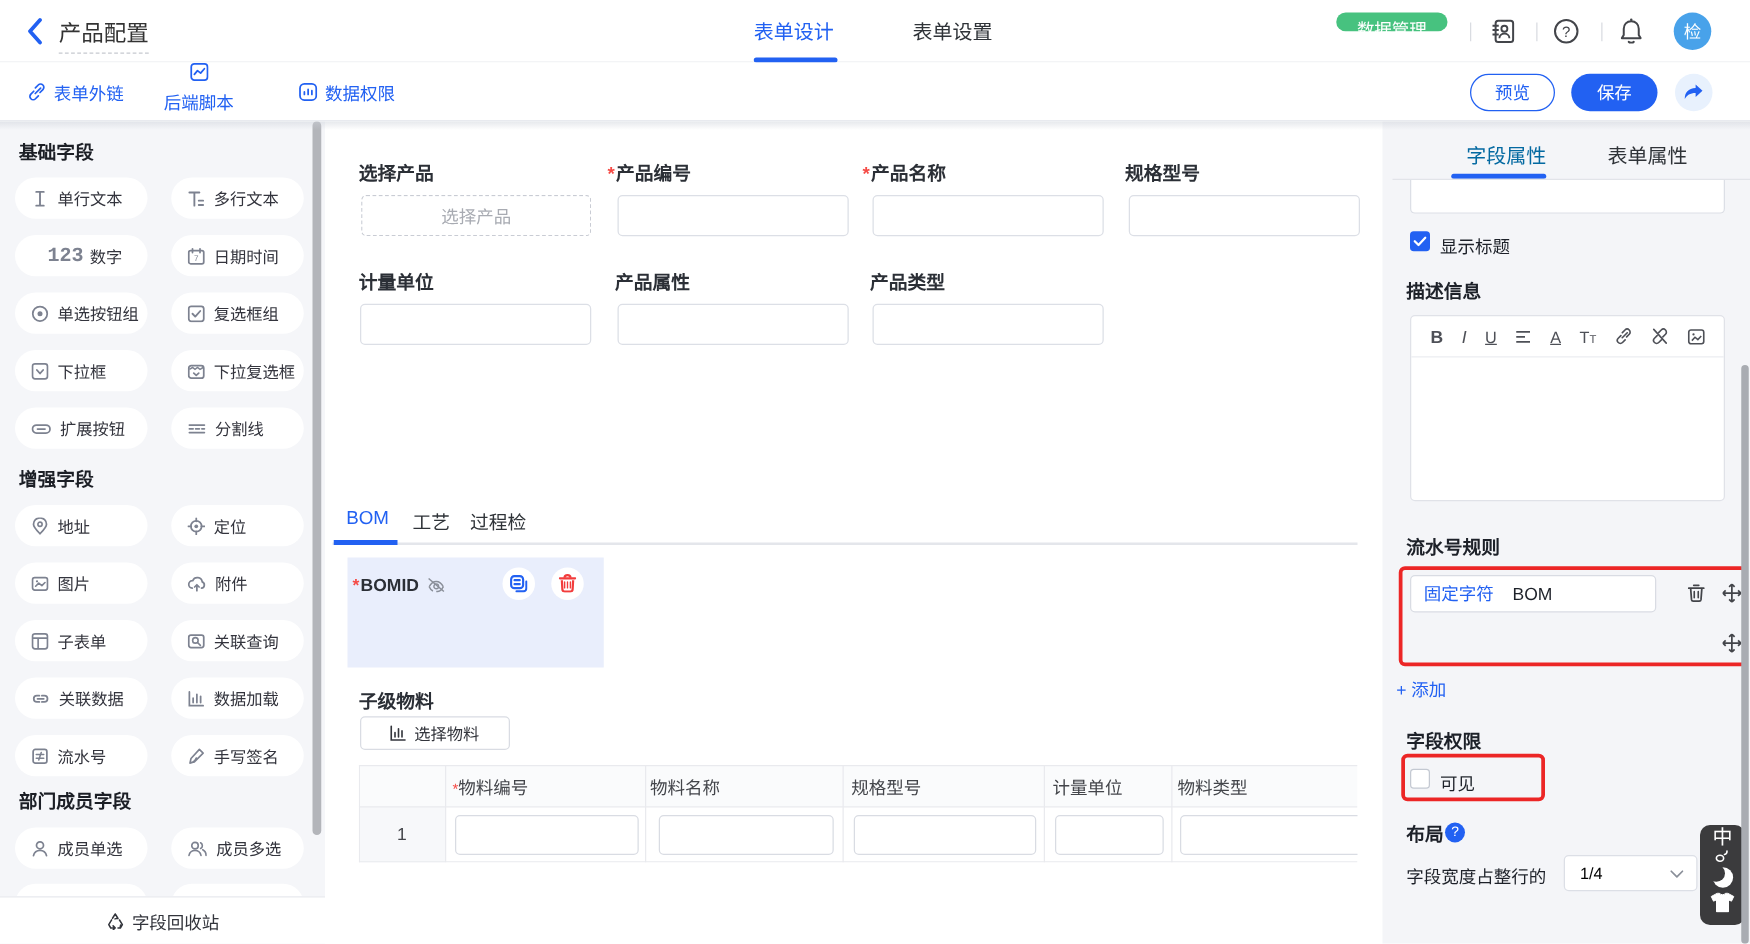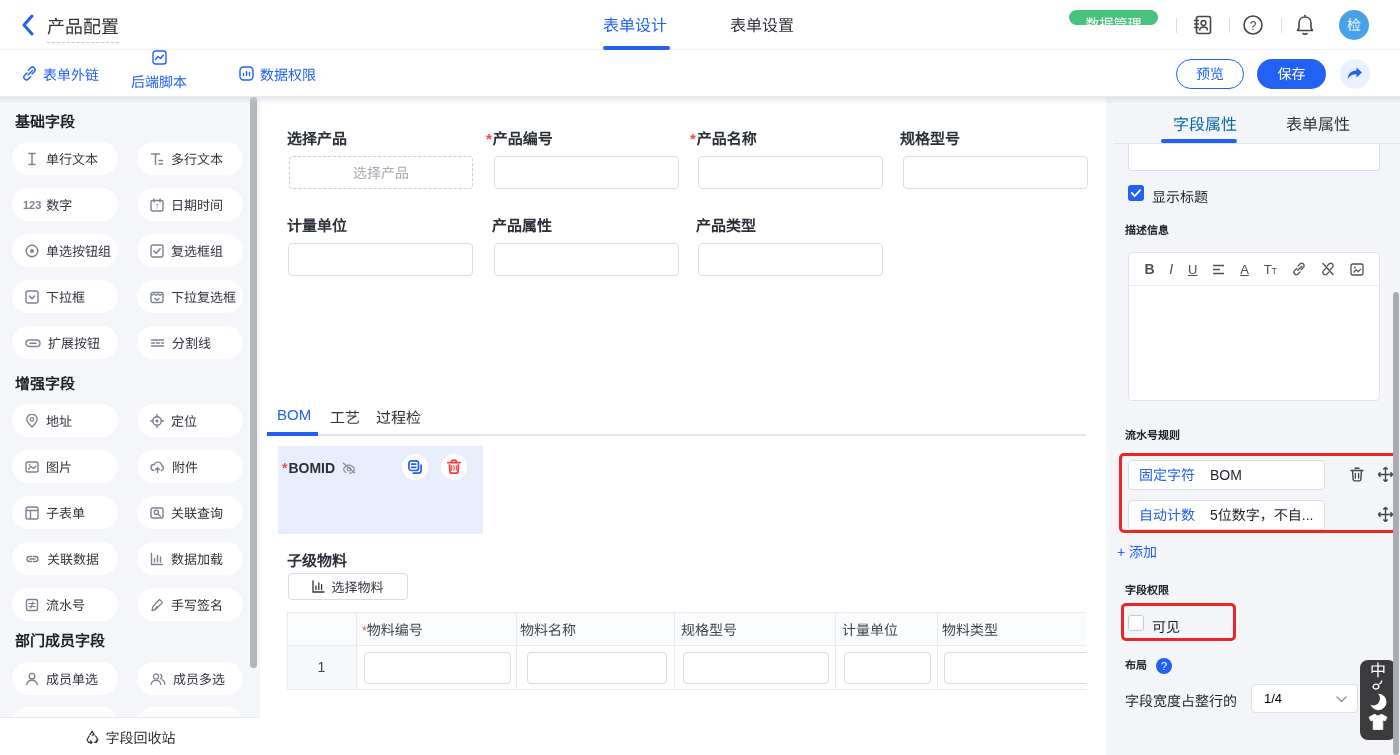--- a/index.html
+++ b/index.html
@@ -25,21 +25,21 @@
 #btn-preview { position:absolute; left:1176px; top:9px; width:68px; height:30px; border:1px solid #2261f2; border-radius:15px; color:#2261f2; background:#fff; font-size:14px; text-align:center; line-height:28px; }
 #btn-save { position:absolute; left:1257px; top:9px; width:69px; height:30px; background:#2261f2; border-radius:15px; color:#fff; font-size:14px; text-align:center; line-height:30px; }
 #btn-share { position:absolute; left:1340px; top:9px; width:30px; height:30px; background:#e8f1fd; border-radius:50%; display:flex; align-items:center; justify-content:center; }
 #topshade { position:absolute; left:0; top:97px; width:1400px; height:7px; background:linear-gradient(rgba(205,209,217,0.5), rgba(255,255,255,0)); z-index:10; }
 
 
 #lsb { position:absolute; left:0; top:97px; width:260px; height:658px; background:#f5f6f9; z-index:6; }
 #lsb h3 { position:absolute; left:15px; font-size:15px; font-weight:700; color:#1c1f26; }
 .pill { position:absolute; width:106px; height:33px; background:#fff; border-radius:17px; display:flex; align-items:center; color:#33343d; font-size:13px; }
 .pill svg { margin-left:13px; margin-right:7px; flex:none; }
-.pill .i123 { margin-left:11px; margin-right:5px; font-size:11px; font-weight:700; color:#7d8290; letter-spacing:0; }
+.pill .i123 { margin-left:26px; margin-right:5px; font-size:16px; font-weight:700; color:#7d8290; letter-spacing:0;font-family:Liberation Mono, monospace; }
 #lsb-thumb { position:absolute; left:250px; top:97px; width:7px; height:571px; background:#b3b5ba; border-radius:4px; z-index:7; }
 #lfoot { position:absolute; left:0; top:717px; width:260px; height:38px; background:#fff; border-top:1px solid #e8e9ee; z-index:8; display:flex; align-items:center; justify-content:center; gap:6px; font-size:14px; color:#33353c; }
 
 
 #canvas { position:absolute; left:260px; top:97px; width:846px; height:658px; background:#fff; }
 .flabel { position:absolute; font-size:15px; font-weight:700; color:#2b2f36; }
 .flabel .req { color:#f54a45; margin-right:1px; font-weight:700; }
 .finput { position:absolute; width:185px; height:33px; background:#fff; border:1px solid #dcdfe6; border-radius:4px; }
 .fdash { position:absolute; width:184px; height:33px; border:1px dashed #c9ccd4; border-radius:4px; color:#a8abb2; font-size:14px; text-align:center; line-height:32px; }
 .ctab { position:absolute; font-size:15px; color:#2f3338; }
@@ -47,21 +47,21 @@
 
 
 .tbrd { position:absolute; background:#e9eaee; }
 .thead-lbl { position:absolute; font-size:14px; color:#43454a; }
 .tinput { position:absolute; background:#fff; border:1px solid #d9dce3; border-radius:4px; }
 
 
 #rpanel { position:absolute; left:1106px; top:97px; width:294px; height:658px; background:#f4f5f8; z-index:6; }
 .rtab { position:absolute; font-size:16px; color:#2f3338; }
 .rtab.on { color:#0369a1; }
-#rpanel h4 { position:absolute; font-size:11px; font-weight:700; color:#1d2129; }
+#rpanel h4 { position:absolute; font-size:15px; font-weight:700; color:#1d2129; }
 .redbox { position:absolute; border:3.5px solid #ec2626; border-radius:5px; }
 .rinput { position:absolute; left:22px; width:197px; height:30px; background:#fff; border:1px solid #d9dce3; border-radius:4px; font-size:14px; line-height:28px; }
 .rinput .k { color:#2261f2; margin-left:10px; }
 .rinput .v { color:#1d2129; margin-left:15px; }
 #pg-thumb { position:absolute; left:1393px; top:292px; width:6px; height:463px; background:#a9acb2; border-radius:3px; z-index:40; }
 
 
 #dwidget { position:absolute; left:1360px; top:660px; width:36px; height:80px; background:#3b3b3d; border-radius:8px; z-index:20; display:flex; flex-direction:column; align-items:center; color:#fff; }
 </style>
 </head>
@@ -368,21 +368,20 @@
   <div class="redbox" style="left:13px; top:356px; width:279px; height:80px;"></div>
   <div class="rinput" style="top:363px;"><span class="k">固定字符</span><span class="v">BOM</span></div>
   <svg style="position:absolute; left:244px; top:370px;" width="14" height="15" viewBox="0 0 14 15">
       <path d="M1 3.5 h12 M5 1.2 h4" stroke="#43454a" stroke-width="1.4" stroke-linecap="round"></path>
       <path d="M2.5 3.5 l0.7 9.2 a1.4 1.4 0 0 0 1.4 1.2 h4.8 a1.4 1.4 0 0 0 1.4-1.2 l0.7-9.2" fill="none" stroke="#43454a" stroke-width="1.4"></path>
       <path d="M5.4 6.3 v4.8 M8.6 6.3 v4.8" stroke="#43454a" stroke-width="1.3" stroke-linecap="round"></path>
     </svg>
   <svg style="position:absolute; left:272px; top:370px;" width="15" height="15" viewBox="0 0 13 13">
       <path d="M6.5 0.5 v12 M0.5 6.5 h12 M4.6 2.2 L6.5 0.3 l1.9 1.9 M4.6 10.8 l1.9 1.9 1.9-1.9 M2.2 4.6 L0.3 6.5 l1.9 1.9 M10.8 4.6 l1.9 1.9 -1.9 1.9" fill="none" stroke="#43454a" stroke-width="1.2"></path>
     </svg>
-  <div class="rinput" style="top:403px;"><span class="k">自动计数</span><span class="v">5位数字，不自...</span></div>
   <svg style="position:absolute; left:272px; top:410px;" width="15" height="15" viewBox="0 0 13 13">
       <path d="M6.5 0.5 v12 M0.5 6.5 h12 M4.6 2.2 L6.5 0.3 l1.9 1.9 M4.6 10.8 l1.9 1.9 1.9-1.9 M2.2 4.6 L0.3 6.5 l1.9 1.9 M10.8 4.6 l1.9 1.9 -1.9 1.9" fill="none" stroke="#43454a" stroke-width="1.2"></path>
     </svg>
 
   <div style="position:absolute; left:11px; top:444px; color:#2261f2; font-size:14px;">+ 添加</div>
 
   <h4 style="left:19px; top:484px;">字段权限</h4>
   <div class="redbox" style="left:15px; top:506px; width:115px; height:38px;"></div>
   <div style="position:absolute; left:22px; top:518px; width:16px; height:16px; background:#fff; border:1.5px solid #c4c9d2; border-radius:3px;"></div>
   <div style="position:absolute; left:46px; top:519px; font-size:14px; color:#1d2129;">可见</div>

